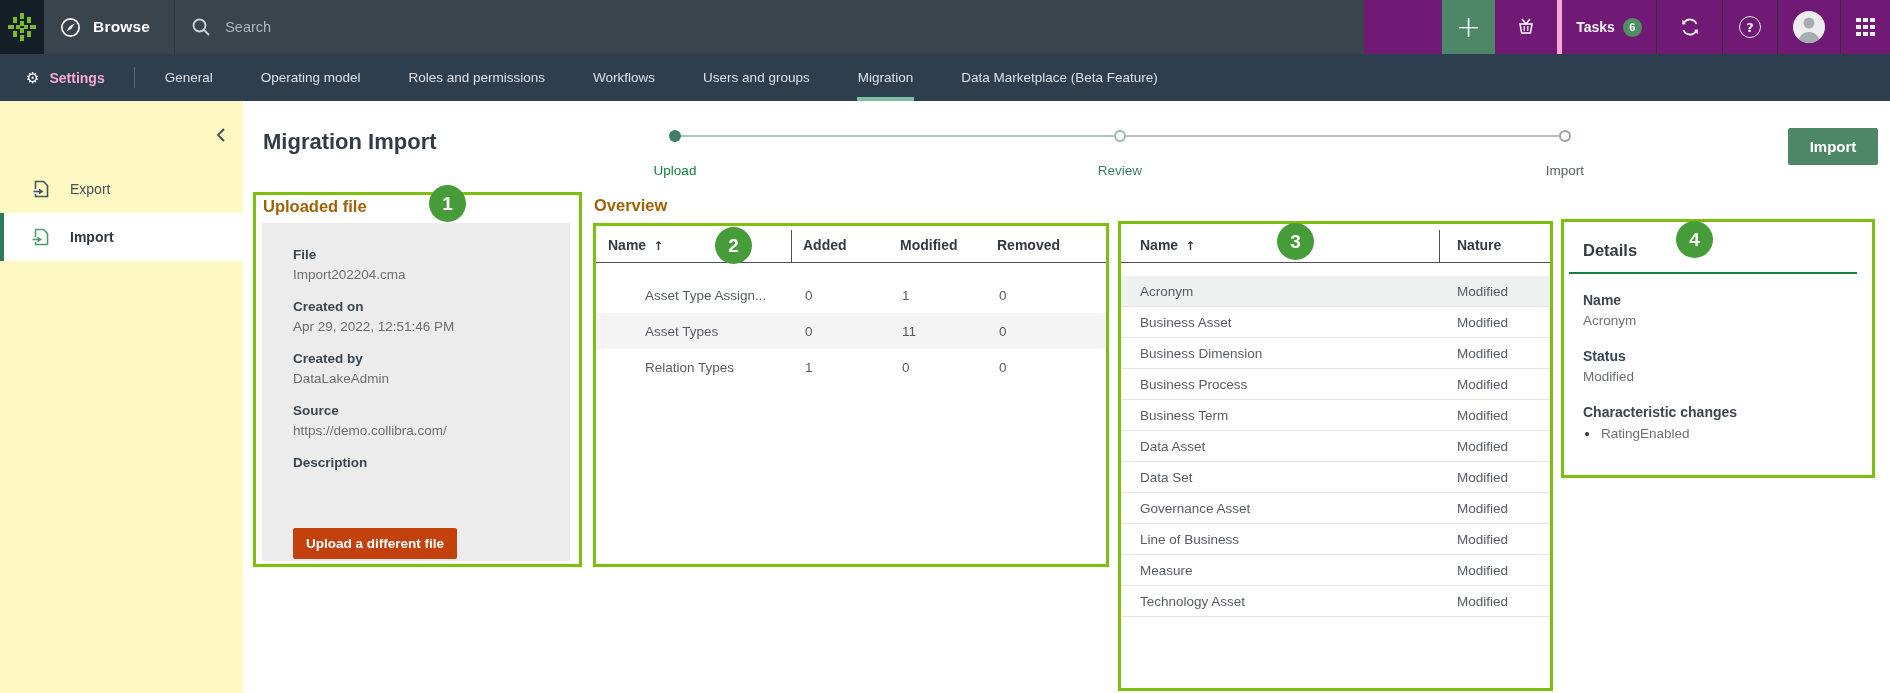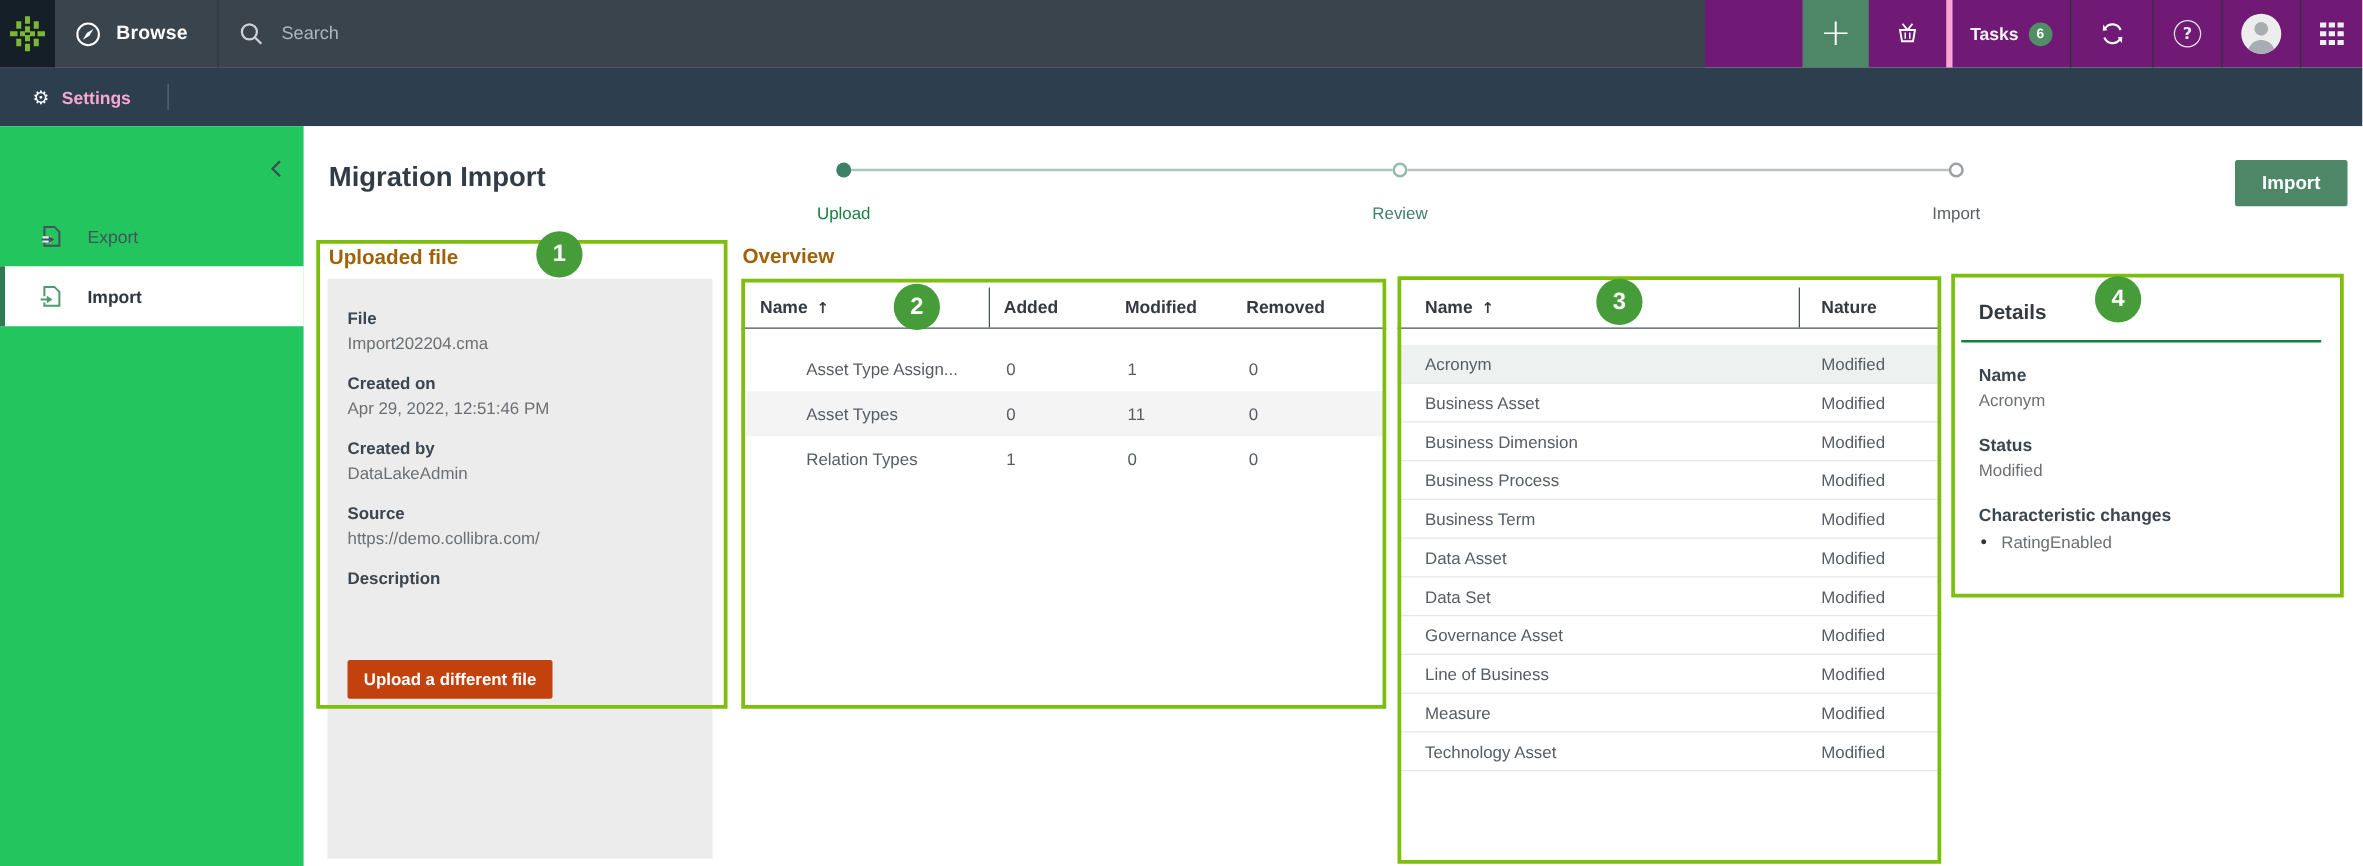--- a/index.html
+++ b/index.html
@@ -37,21 +37,21 @@
   .settings-group { display:flex; align-items:center; gap:10px; padding-left:26px; cursor:pointer; }
   .settings-group .gear { font-size:15px; color:#fff; }
   .settings-group span.lbl { font-weight:bold; color:#f9a8d4; font-size:14px; }
   .nav-divider { width:1px; background:#5a6a77; margin:13px 29px; }
   .tabs { display:flex; align-items:stretch; }
   .tab { display:flex; align-items:center; padding:0 1px; margin-right:46px; cursor:pointer; white-space:nowrap; }
   .tab.active { box-shadow:inset 0 -4px 0 #7fbfa3; }
 
   
   .main { display:flex; height:592px; }
-  .sidebar { width:243px; background:#22c55e; position:relative; flex:0 0 auto; }
+  .sidebar { width:243px; background:#fef9c3; position:relative; flex:0 0 auto; }
   .collapse-btn { position:absolute; top:26px; right:17px; cursor:pointer; color:#3f4a53; }
   .side-items { padding-top:64px; }
   .side-item { height:48px; display:flex; align-items:center; gap:19px; padding-left:31px; font-size:14px; color:#47525b; cursor:pointer; }
   .side-item.active { background:#fff; border-left:4px solid #2e7a54; padding-left:27px; font-weight:bold; color:#2e3840; }
 
   .content { position:relative; flex:1; background:#fff; }
   .page-title { position:absolute; left:20px; top:28px; font-size:22px; font-weight:bold; color:#323c46; }
 
   
   .stepper { position:absolute; left:425px; top:29px; width:910px; height:52px; }
@@ -66,21 +66,21 @@
   .sl-0 { left:-63px; color:#15803d; }
   .sl-1 { left:382px; color:#3e7f68; }
   .sl-2 { left:827px; color:#585f65; }
 
   .import-btn { position:absolute; left:1545px; top:27px; width:90px; height:37px; background:#4e8668; color:#fff; font-size:15px; font-weight:bold; border:none; border-radius:2px; cursor:pointer; font-family:"Liberation Sans",sans-serif; }
 
   
   .panel-heading { position:absolute; font-size:16.5px; font-weight:bold; color:#a16207; }
   .h-uploaded { left:20px; top:96px; }
   .h-overview { left:351px; top:95px; }
-  .uploaded-card { position:absolute; left:19px; top:122px; width:308px; height:464px; background:#ececec; padding:22px 16px; }
+  .uploaded-card { position:absolute; left:19px; top:122px; width:308px; height:338px; background:#ececec; padding:22px 31px; }
   .field { margin-bottom:13px; }
   .field .f-label { font-size:13.5px; font-weight:bold; color:#3b4650; line-height:20px; }
   .field .f-value { font-size:13.5px; color:#6c6f72; line-height:19px; }
   .upload-diff-btn { margin-top:42px; background:#c2410c; color:#fff; border:none; border-radius:2px; font-size:13.5px; font-weight:bold; padding:8px 13px; cursor:pointer; font-family:"Liberation Sans",sans-serif; }
 
   
   .overview-table { position:absolute; left:350px; top:122px; width:516px; }
   .ov-header { display:grid; grid-template-columns:199px 97px 97px 123px; height:40px; border-bottom:1px solid #49525a; align-items:end; }
   .ov-header .hc { font-size:14px; font-weight:bold; color:#323a42; padding-bottom:9px; }
   .ov-header .hc-name { padding-left:15px; border-right:1px solid #49525a; height:32px; display:flex; align-items:flex-end; gap:7px; }
@@ -217,20 +217,29 @@
     </div>
   </div>
 </header>
 
 <nav class="navbar">
   <div class="settings-group">
     <span class="gear glyph">⚙</span>
     <span class="lbl">Settings</span>
   </div>
   <div class="nav-divider"></div>
+  <div class="tabs">
+    <div class="tab">General</div>
+    <div class="tab">Operating model</div>
+    <div class="tab">Roles and permissions</div>
+    <div class="tab">Workflows</div>
+    <div class="tab">Users and groups</div>
+    <div class="tab active">Migration</div>
+    <div class="tab">Data Marketplace (Beta Feature)</div>
+  </div>
 </nav>
 
 <div class="main">
 
   <aside class="sidebar">
     <span class="collapse-btn">
       <svg width="10" height="16" viewBox="0 0 10 16">
         <polyline points="8,2 2,8 8,14" fill="none" stroke="#3f4a53" stroke-width="1.8"></polyline>
       </svg>
     </span>

